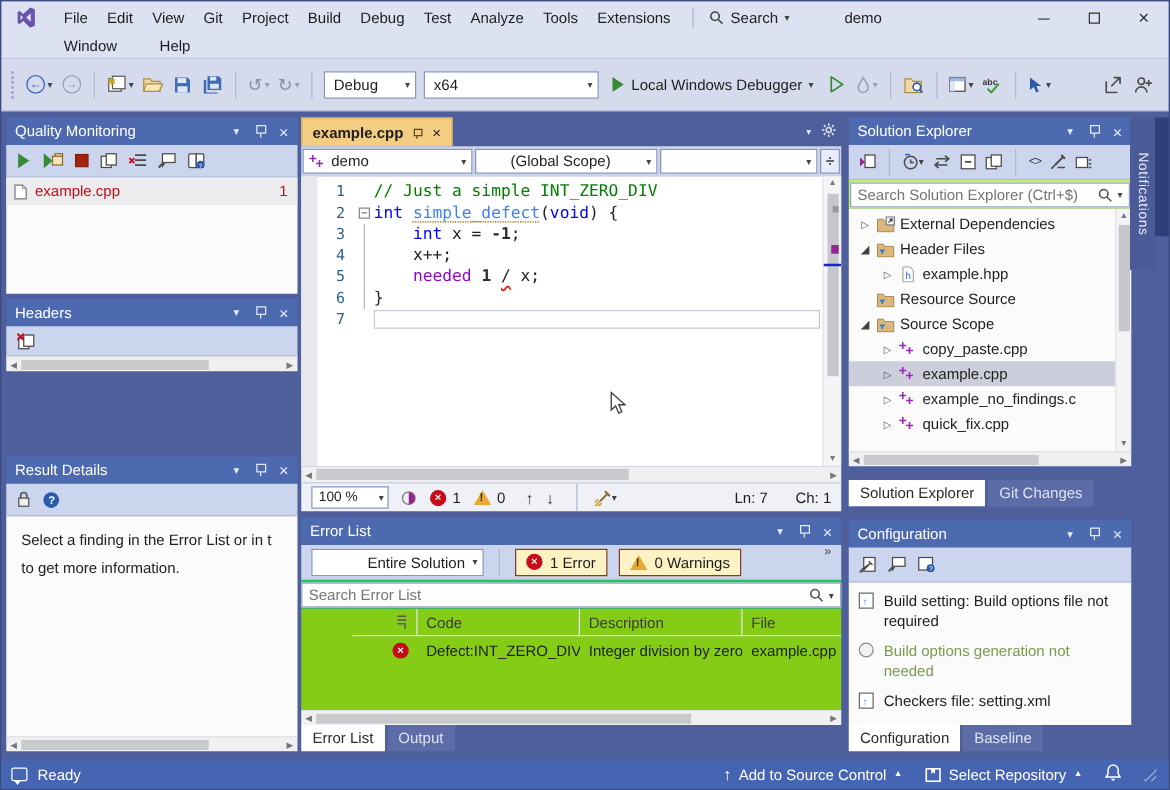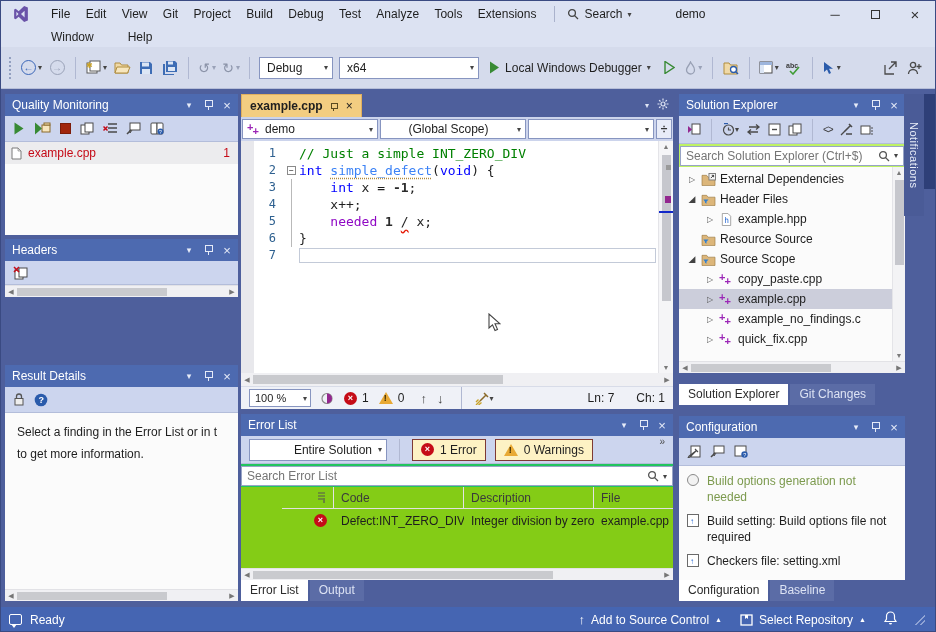--- a/index.html
+++ b/index.html
@@ -858,26 +858,26 @@
       <span class="mini">
         <svg width="15" height="13" viewBox="0 0 15 13">
             <rect x="1" y="1" width="11" height="10" fill="#fff" stroke="#4a4a4a"></rect>
             <circle cx="10.5" cy="9.5" r="3.2" fill="#2a5bab"></circle>
             <text x="9.2" y="11.8" font-size="5.5" fill="#fff">?</text>
           </svg>
         </span>
     </div>
     <div class="p-content" style="padding-top:2px;">
       <div class="cfg-item">
+        <span class="ci doc-ic"></span>
+        <span>Build setting: Build options file not required</span>
+      </div>
+      <div class="cfg-item">
         <span class="ci circle-ic"></span>
         <span class="cfg-green">Build options generation not needed</span>
-      </div>
-      <div class="cfg-item">
-        <span class="ci doc-ic"></span>
-        <span>Build setting: Build options file not required</span>
       </div>
       <div class="cfg-item">
         <span class="ci doc-ic"></span>
         <span>Checkers file: setting.xml</span>
       </div>
     </div>
     <div class="ptabs">
       <span class="ptab active">Configuration</span>
       <span class="ptab inactive">Baseline</span>
     </div>

